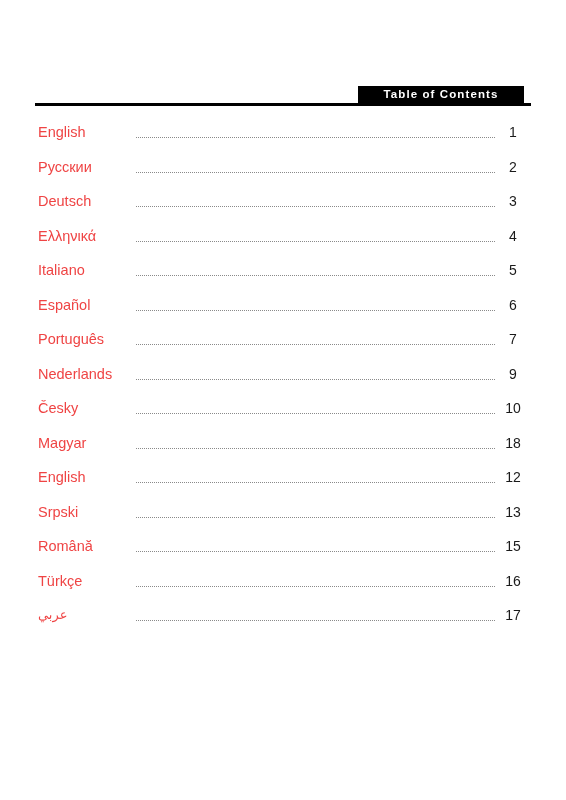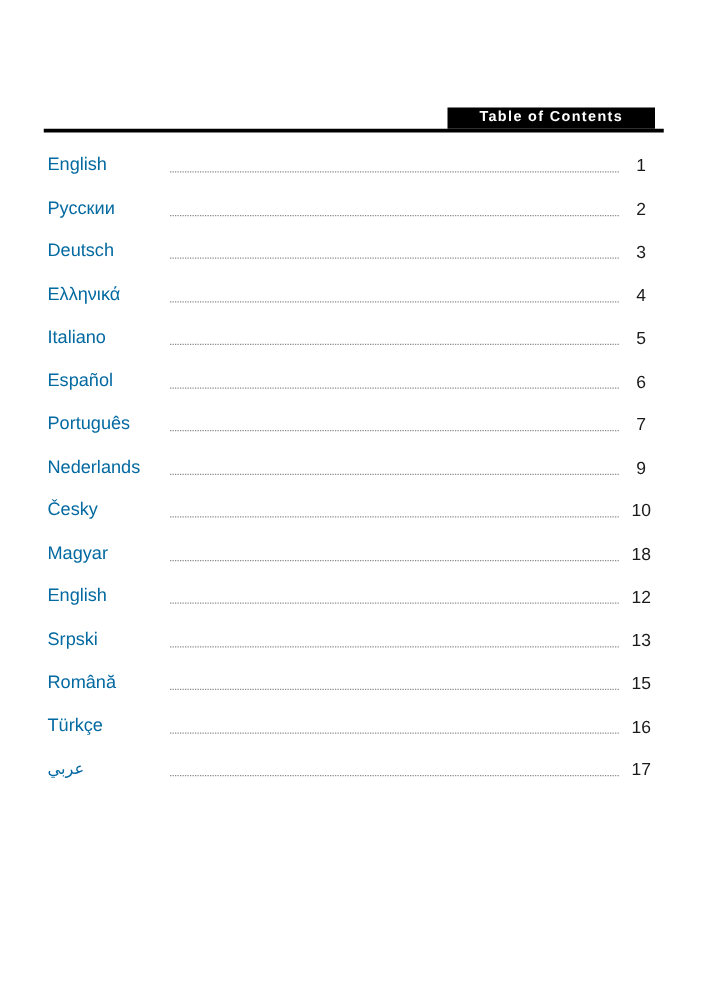--- a/index.html
+++ b/index.html
@@ -74,21 +74,21 @@
     width: 566px;
   }
 
   .toc-label {
     position: absolute;
     left: 38px;
     top: 0;
     font-size: 14.5px;
     line-height: 20px;
     white-space: nowrap;
-    color: #0369a1;
+    color: #ef4444;
   }
 
   .toc-label.rtl {
     direction: rtl;
     font-size: 13px;
   }
 
   .toc-leader {
     position: absolute;
     left: 136px;

